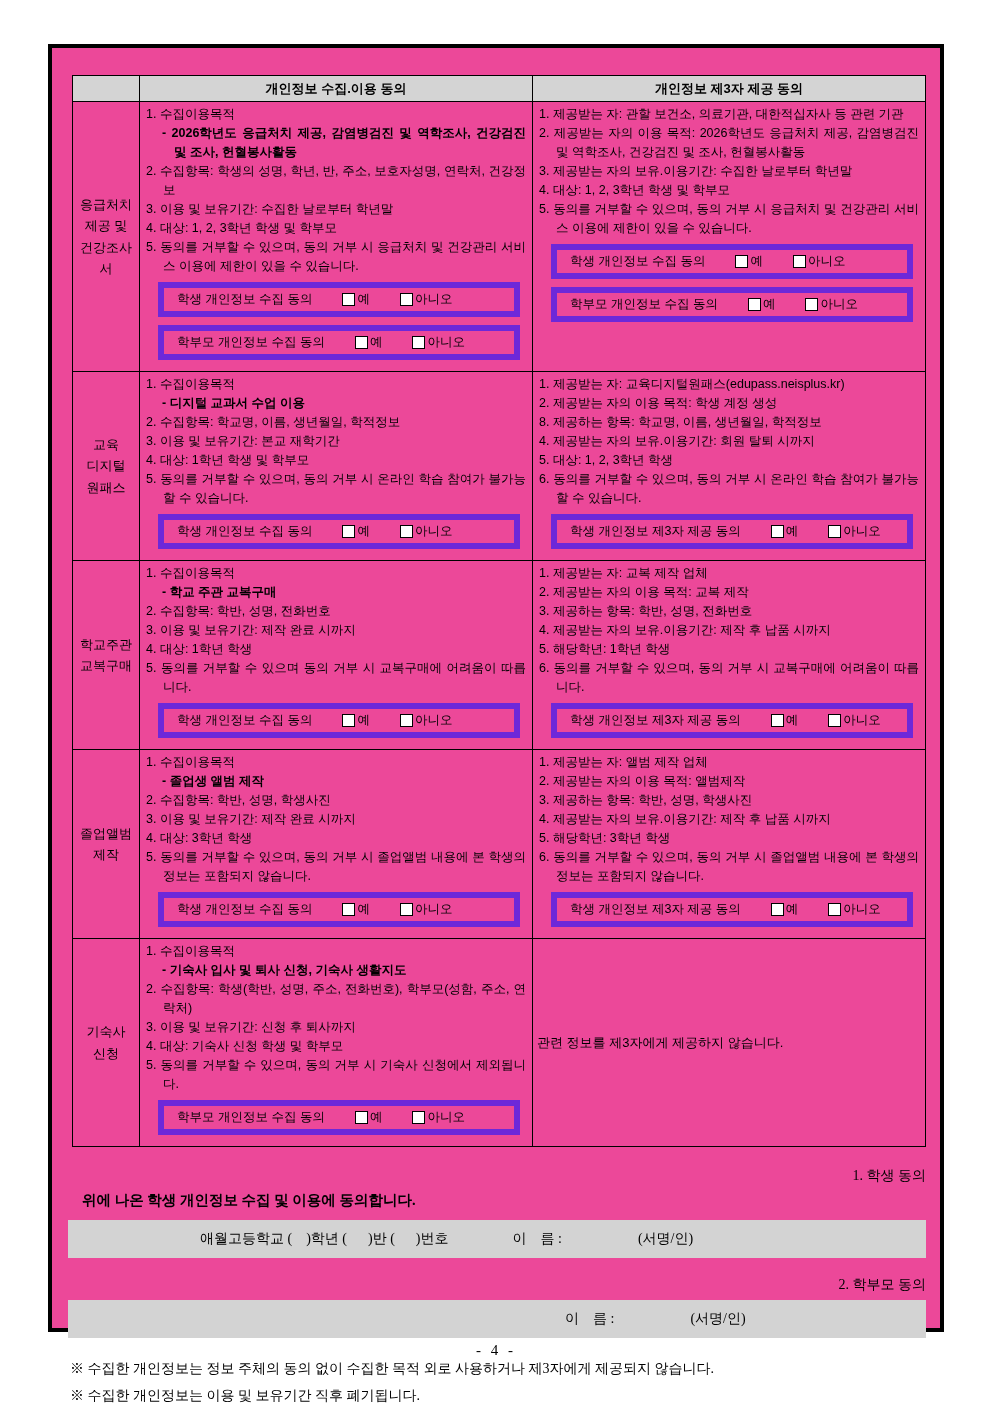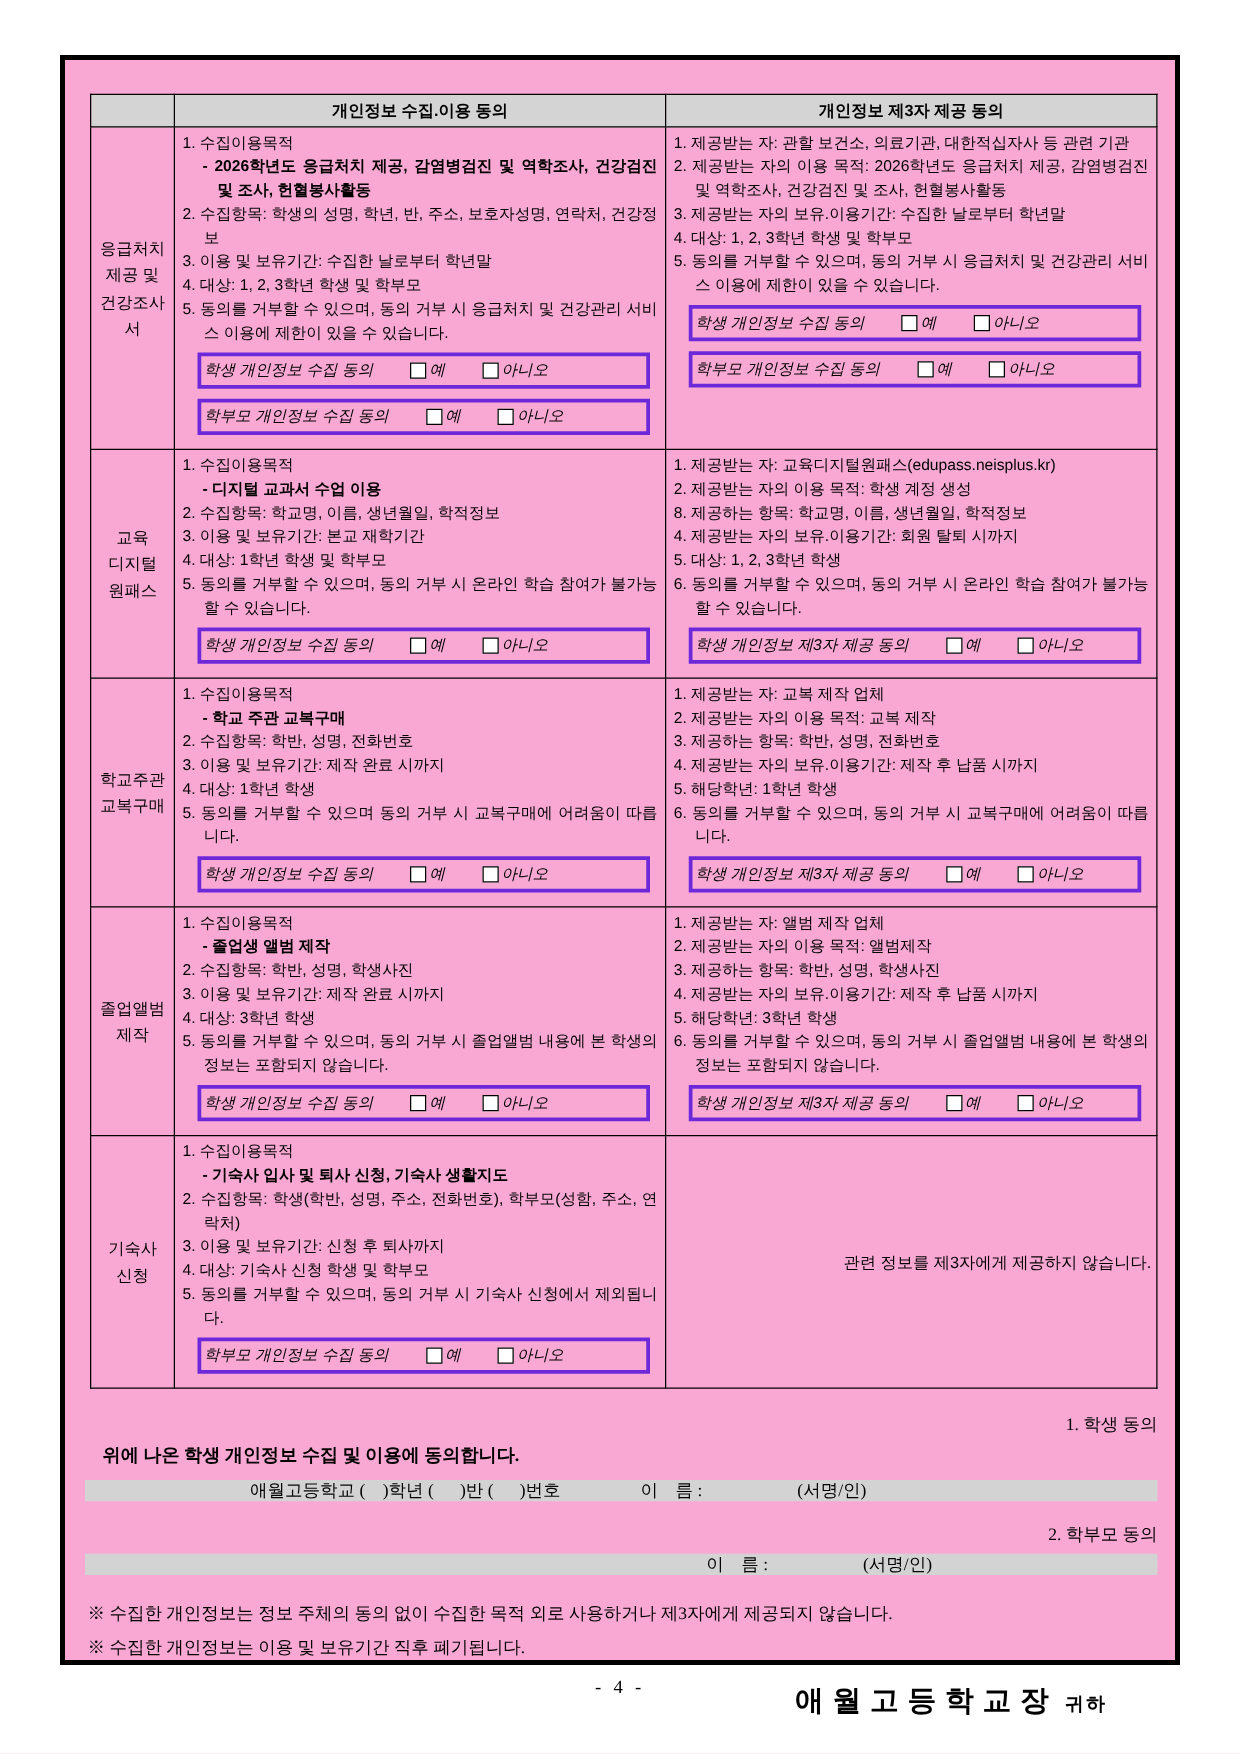--- a/index.html
+++ b/index.html
@@ -2,21 +2,21 @@
 <html><head>
 <meta charset="utf-8">
 <style>
   html,body{margin:0;padding:0;}
   body{
     width:992px;height:1403px;position:relative;background:#ffffff;color:#000;
     font-family:"Liberation Sans","DejaVu Sans",sans-serif;
   }
   .frame{
     position:absolute;left:48px;top:44px;width:896px;height:1288px;
-    border:4px solid #000;box-sizing:border-box;background:#f9a8d4;
+    border:4px solid #000;box-sizing:border-box;background:#ec4899;
   }
   
   table.consent-table{
     border-collapse:collapse;table-layout:fixed;width:853px;
     margin:27px 0 0 20px;
   }
   .consent-table col.c-label{width:67px;}
   .consent-table col.c-col{width:393px;}
   .consent-table th,.consent-table td{
     border:1px solid #000;padding:3px 4px;vertical-align:top;
@@ -30,40 +30,40 @@
     text-align:center;vertical-align:middle;font-size:13px;
     white-space:pre-line;line-height:1.65;padding:2px 1px;
   }
   tr.r1{height:242px;} tr.r2{height:154px;} tr.r3{height:150px;}
   tr.r4{height:166px;} tr.r5{height:202px;}
   .item{
     text-align:justify;padding-left:17px;text-indent:-17px;margin:0 2px;
   }
   .item.sub{padding-left:28px;text-indent:-12px;font-weight:bold;}
   .consent{
-    border:3px solid #6d28d9;margin:6px 8px 8px 14px;padding:2px 2px;
-    display:flex;align-items:center;font-size:12.5px;white-space:pre;font-style:italic;
+    border:6px solid #6d28d9;margin:6px 8px 8px 14px;padding:2px 13px;
+    display:flex;align-items:center;font-size:12.5px;white-space:pre;
   }
   .copt{display:inline-flex;align-items:center;margin-left:30px;}
   .copt:first-of-type{margin-left:22px;}
   .cbox{
     width:11px;height:11px;border:1px solid #000;display:inline-block;
     background:#fff;margin-right:2px;flex:0 0 auto;
   }
-  td.center-cell{vertical-align:middle;text-align:right;margin-top:28px;}
+  td.center-cell{vertical-align:middle;text-align:left;margin-top:28px;}
   .center-note{font-size:13px;}
   
   .bottom{
     margin:20px 14px 0 16px;font-family:"Liberation Serif","DejaVu Serif",serif;
     font-size:14px;
   }
   .sec-title{margin:16px 0 6px 4px;text-align:right;}
   .sec-statement{font-weight:bold;margin:0 0 10px 14px;font-size:14.5px;}
   .bar{
-    background:#d3d3d3;height:17px;display:flex;align-items:center;
+    background:#d3d3d3;height:38px;display:flex;align-items:center;
     margin:0 0 18px 0;white-space:pre;font-size:14px;
   }
   .bar .seg-school{margin-left:132px;}
   .bar .seg-name{margin-left:64px;}
   .bar2 .seg-name{margin-left:497px;}
   .bar .seg-sign{margin-left:76px;}
   .sec2{margin-top:2px;}
   .notes{margin-top:22px;}
   .note-line{margin:6px 0 9px 2px;font-size:14px;}
   .closing{

